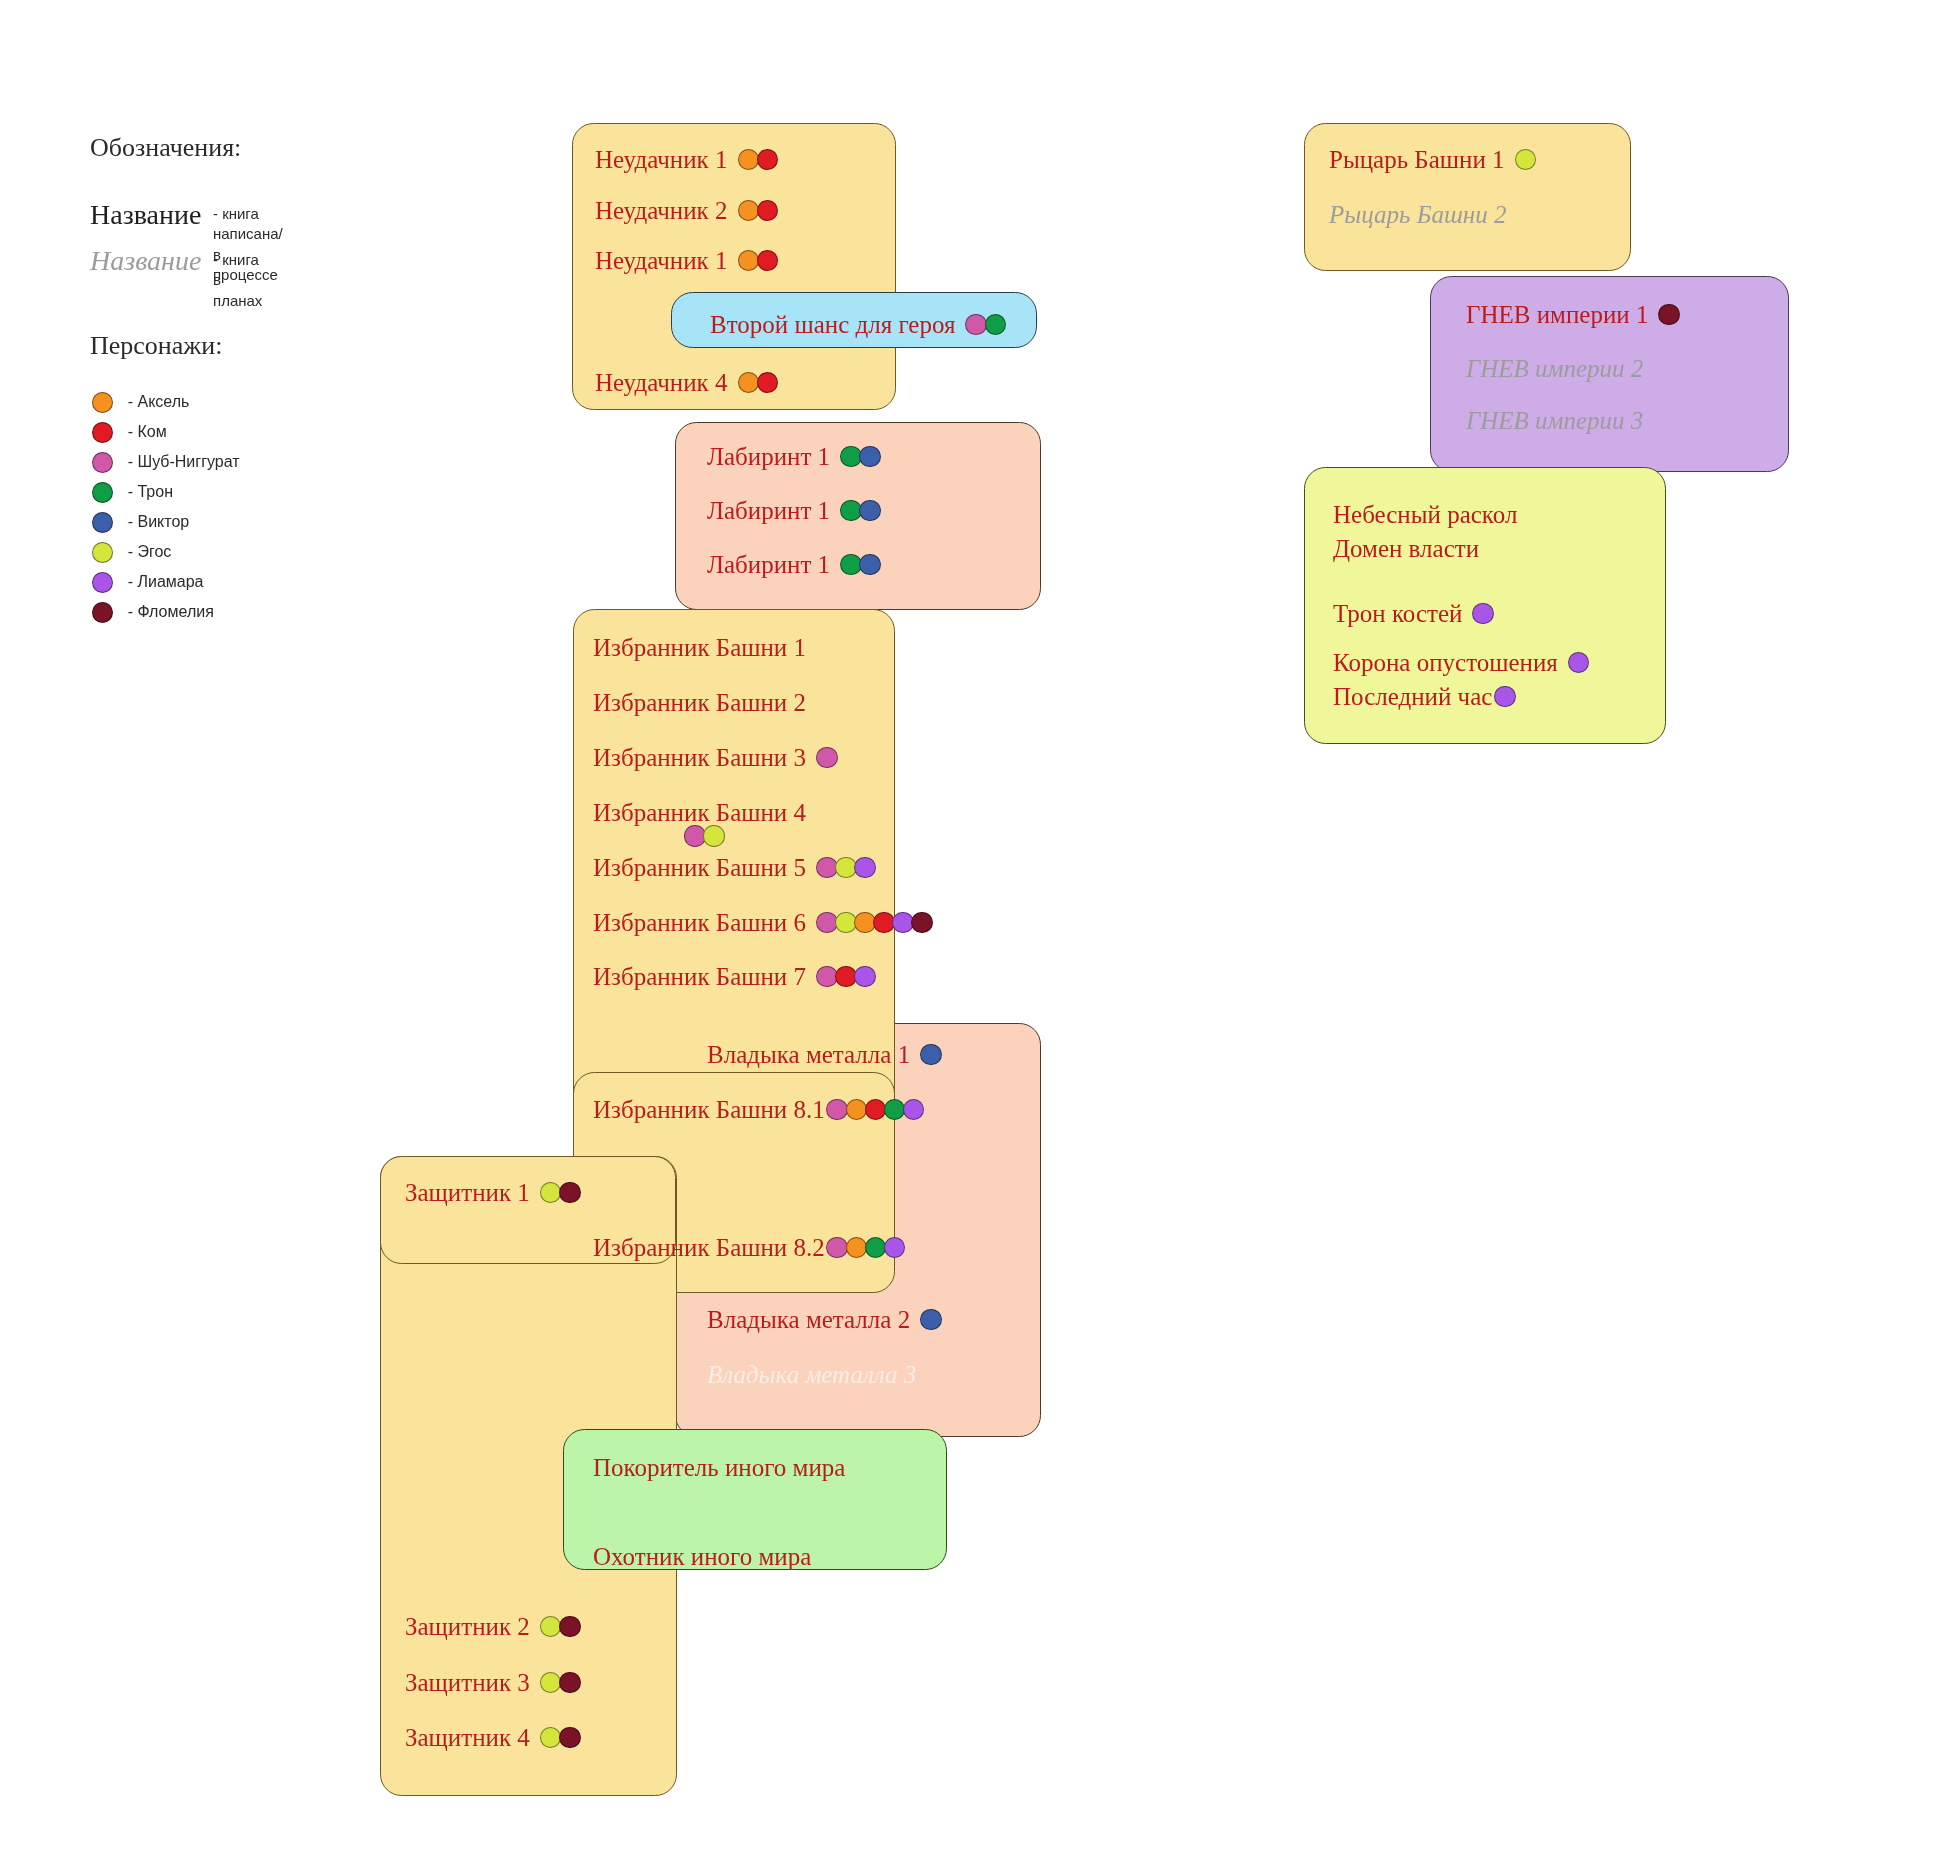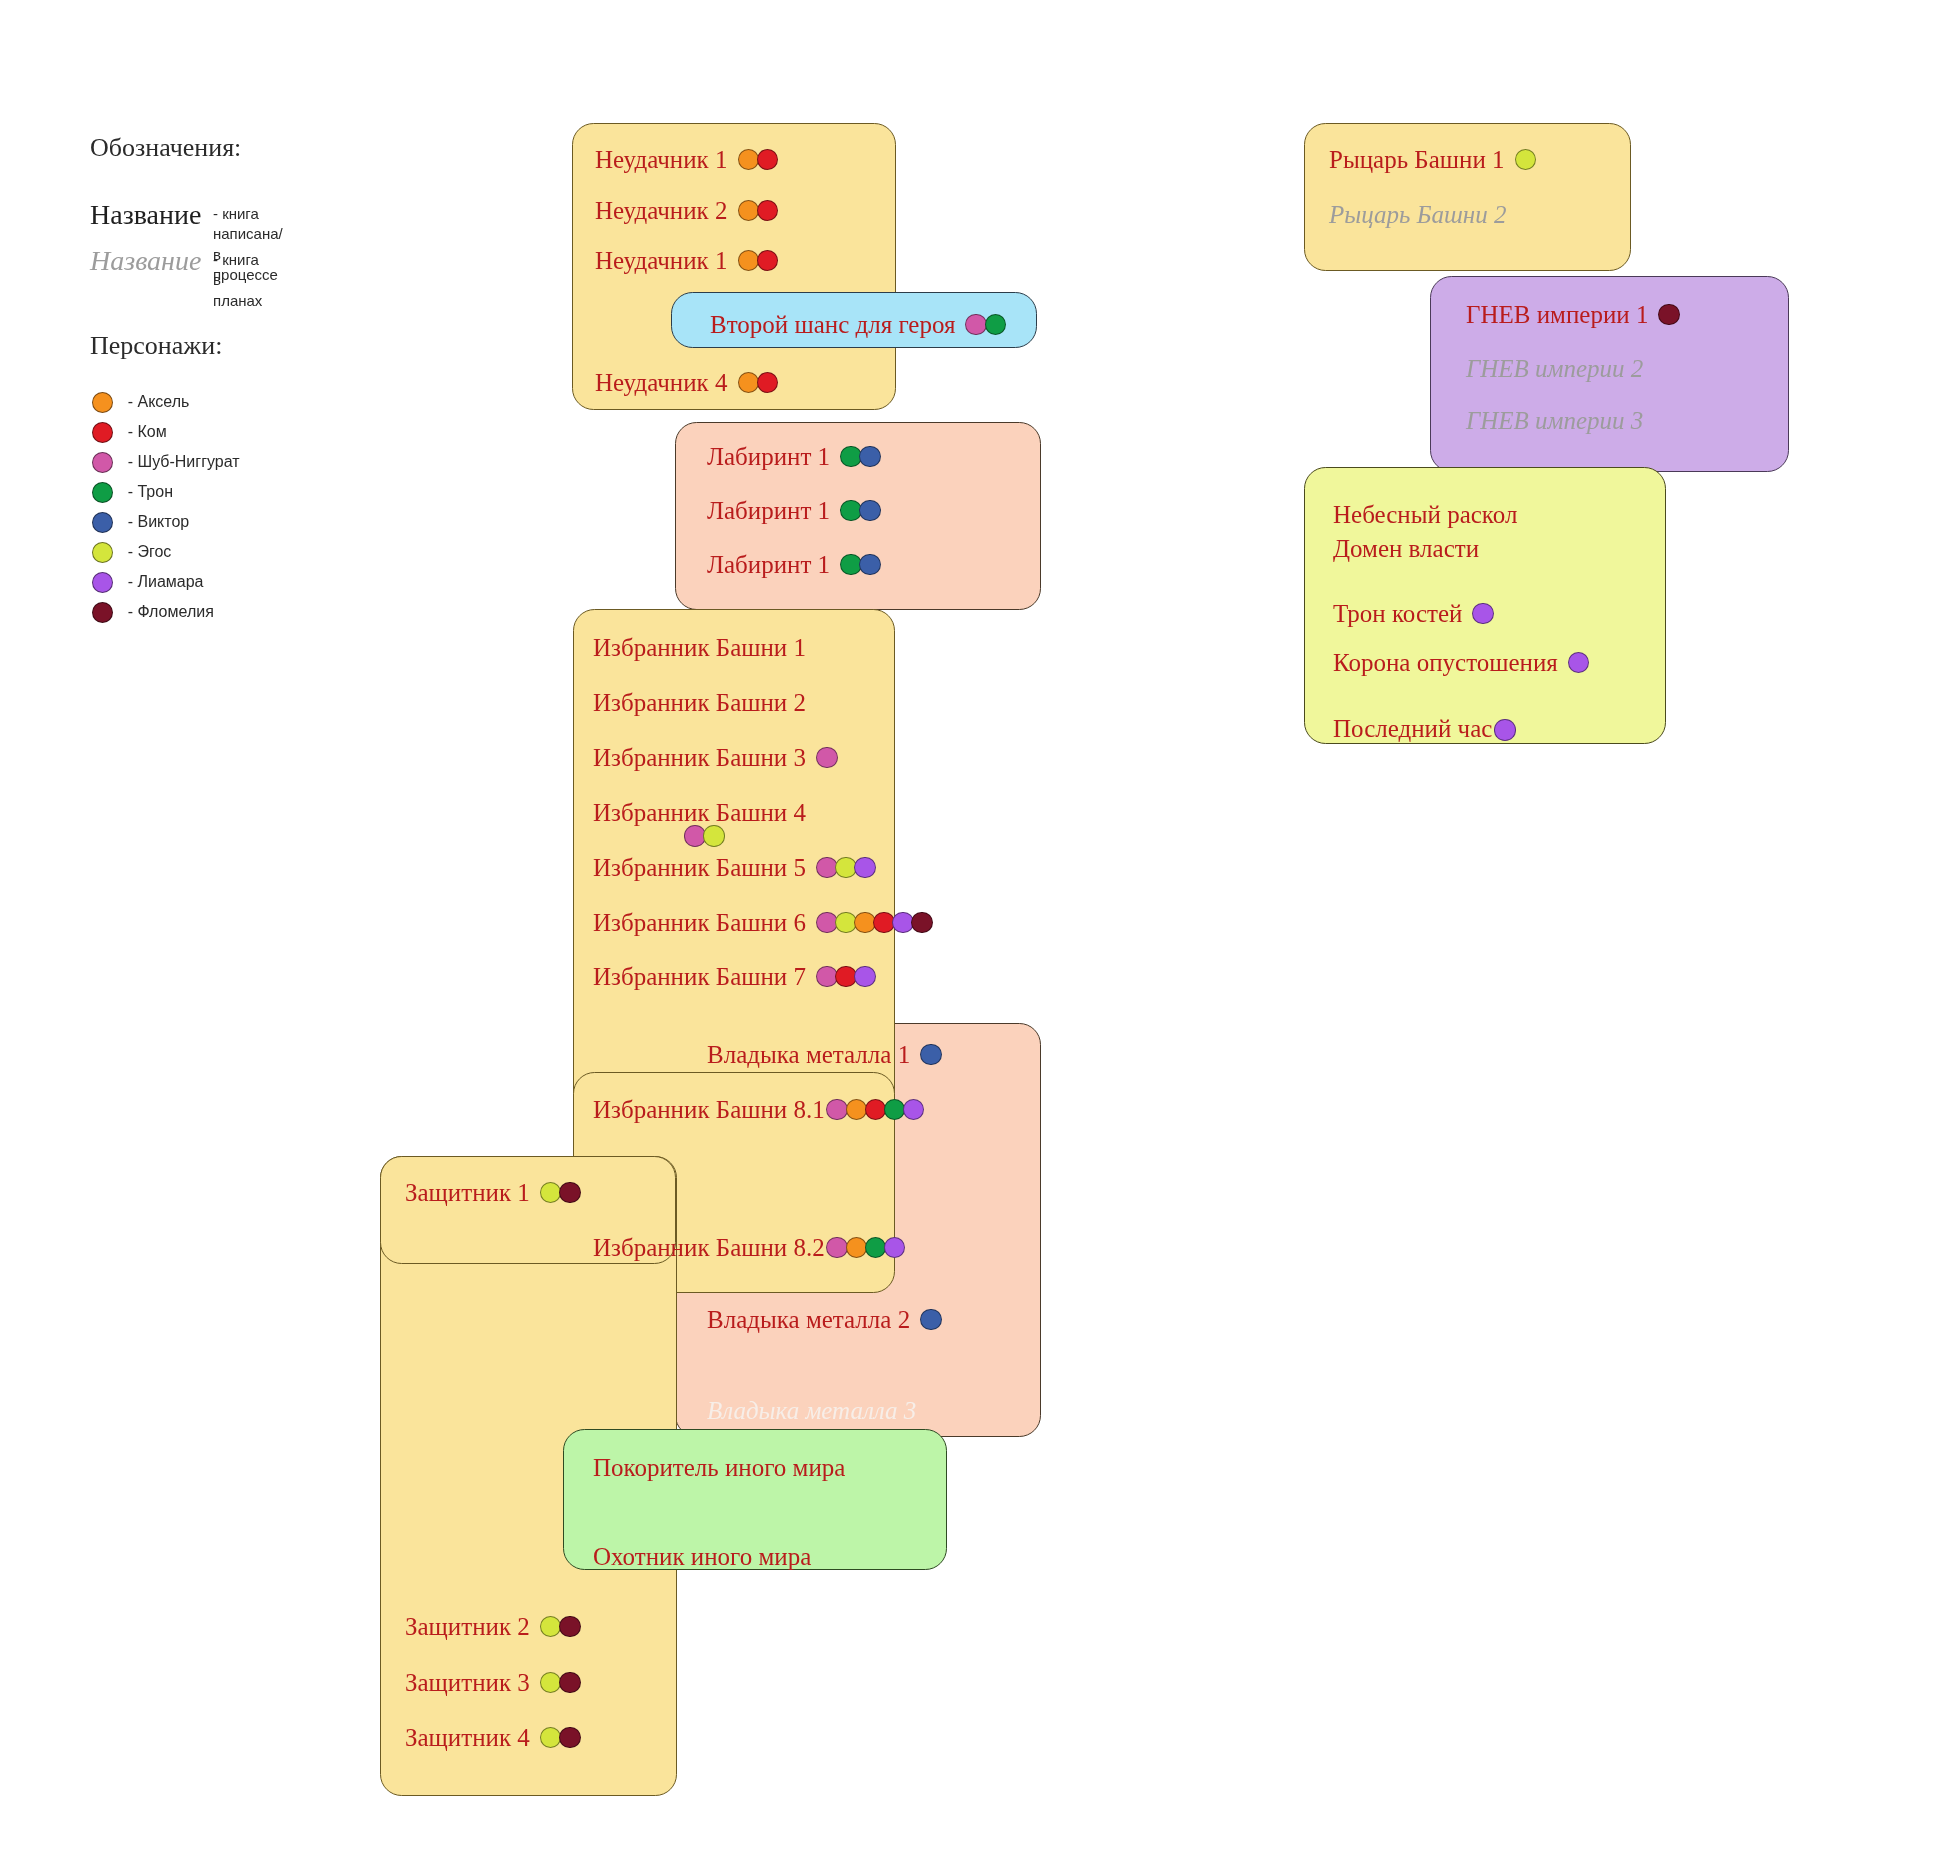--- a/index.html
+++ b/index.html
@@ -315,21 +315,21 @@
       <span class="dot" style="background:#A855E8"></span>
     </span>
   </div>
 
   <div class="row" style="left:707px;top:1307px;z-index:11;">
     <span class="label">Владыка металла 2</span>
     <span class="dots">
       <span class="dot" style="background:#3B5FA8"></span>
     </span>
   </div>
-  <div class="row planned-white" style="left:707px;top:1362px;z-index:11;margin-top:36px;">
+  <div class="row planned-white" style="left:707px;top:1362px;z-index:11;">
     <span class="label">Владыка металла 3</span>
     <span class="dots"></span>
   </div>
 
   <div class="row" style="left:593px;top:1455px;z-index:13;">
     <span class="label">Покоритель иного мира</span>
     <span class="dots"></span>
   </div>
   <div class="row" style="left:593px;top:1512px;z-index:13;margin-top:32px;">
     <span class="label">Охотник иного мира</span>
@@ -403,21 +403,21 @@
     <span class="dots">
       <span class="dot" style="background:#A855E8"></span>
     </span>
   </div>
   <div class="row" style="left:1333px;top:650px;z-index:12;">
     <span class="label">Корона опустошения</span>
     <span class="dots">
       <span class="dot" style="background:#A855E8"></span>
     </span>
   </div>
-  <div class="row tight" style="left:1333px;top:716px;z-index:12;align-items:flex-end;">
+  <div class="row tight" style="left:1333px;top:684px;z-index:12;">
     <span class="label">Последний час</span>
     <span class="dots">
       <span class="dot" style="background:#A855E8"></span>
     </span>
   </div>
 
 </div>
 
 
 </body></html>

